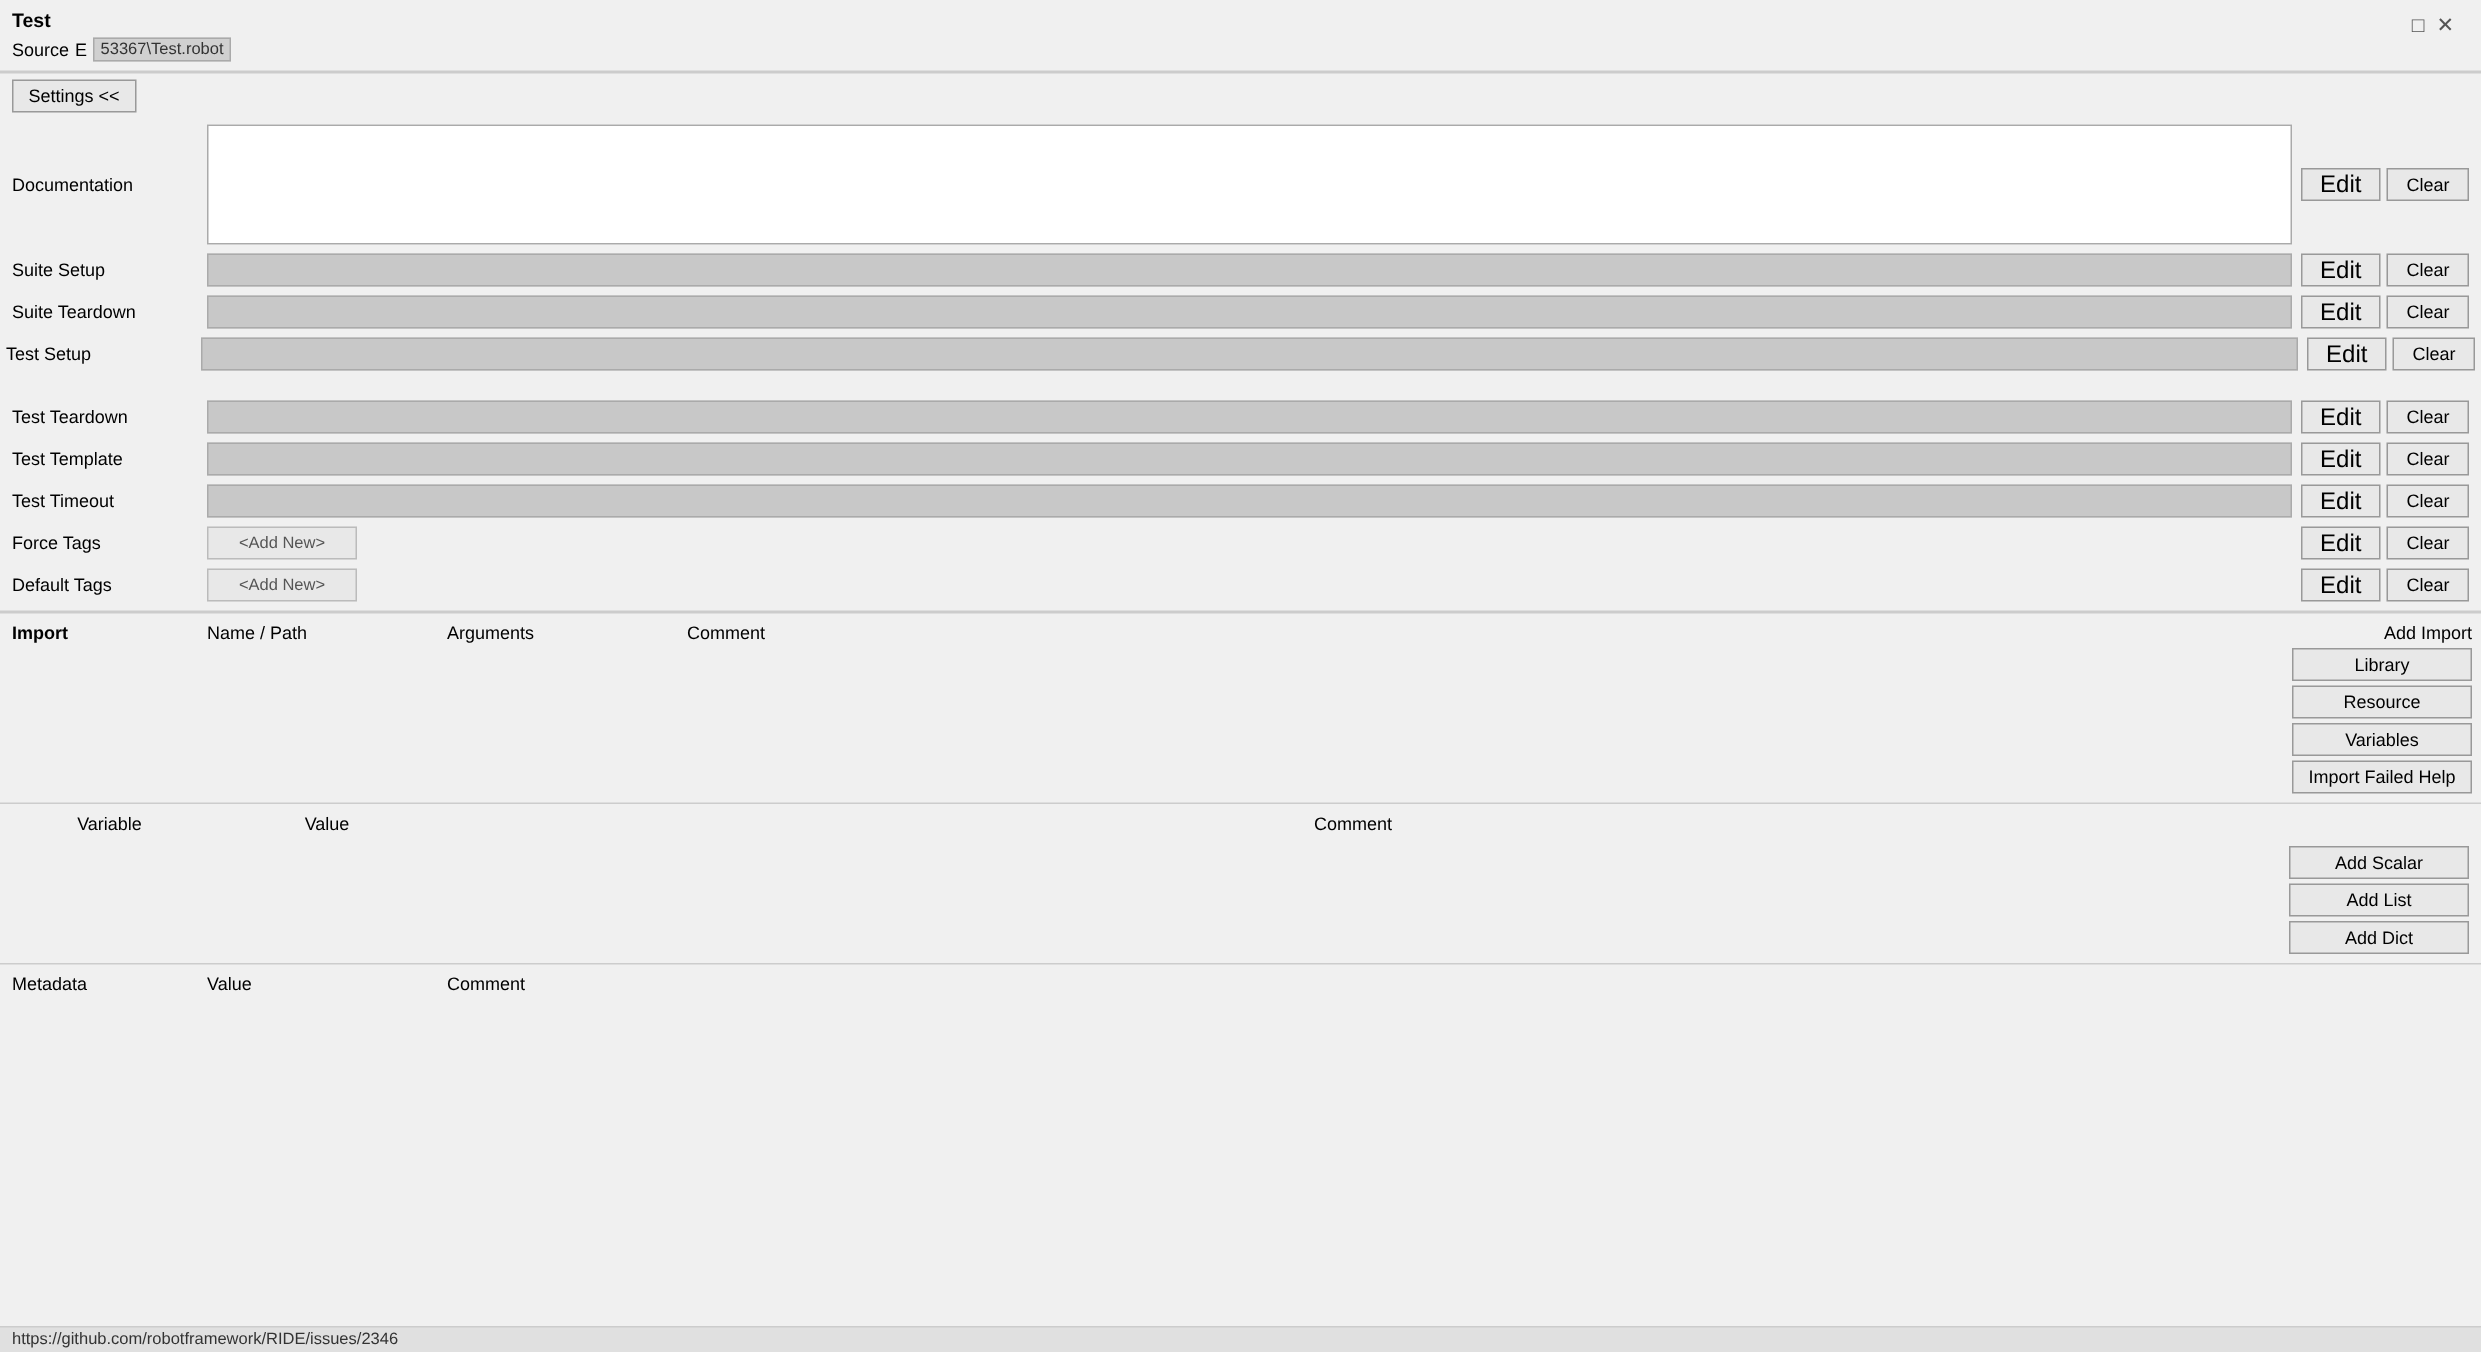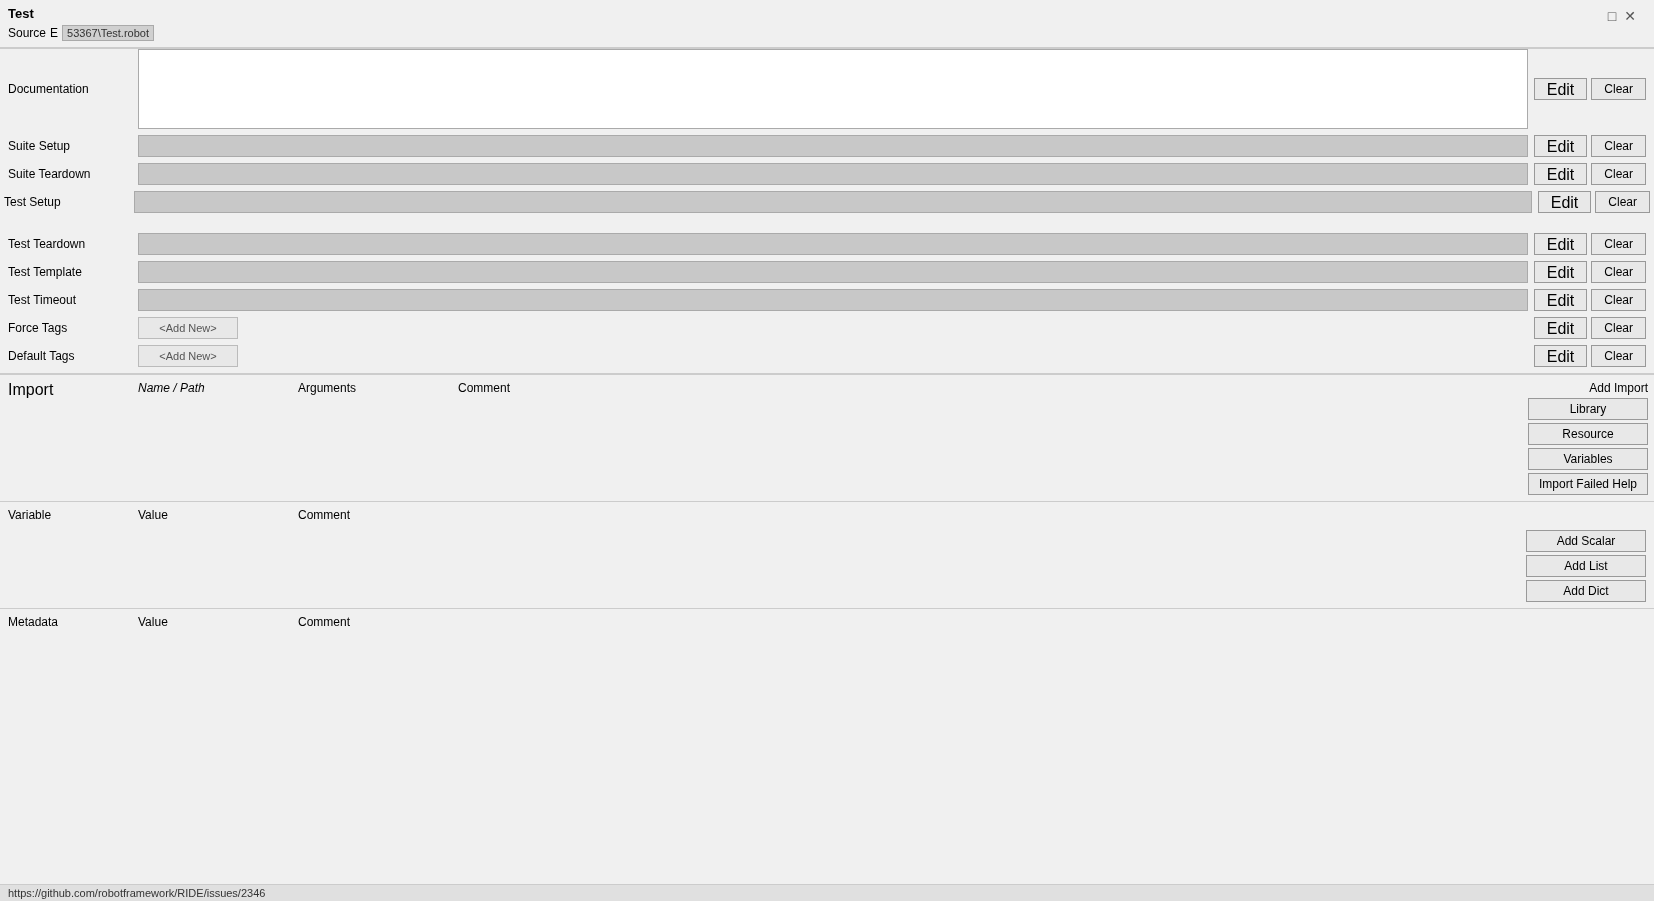--- a/index.html
+++ b/index.html
@@ -208,20 +208,23 @@
       </div>
       <div style="display:flex; gap:4px; padding:4px 8px;">
         <button class="corner-btn">□</button>
         <button class="corner-btn">✕</button>
       </div>
     </div>
   </div>
 
   <hr class="section-divider">
 
+  <div style="padding: 4px 8px;">
+    <button class="settings-btn">Settings &lt;&lt;</button>
+  </div>
 
   <div class="field-row" style="padding: 0 8px; margin-bottom:4px;">
     <span class="field-label">Documentation</span>
     <textarea class="documentation-area" style="resize: none; flex: 1 1 0%;"></textarea>
     <button class="btn-edit">Edit</button>
     <button class="btn-clear">Clear</button>
   </div>
 
   <div class="field-row" style="padding: 0 8px; margin-bottom:2px;">
     <span class="field-label">Suite Setup</span>
@@ -279,42 +282,42 @@
     <div style="flex:1;"></div>
     <button class="btn-edit">Edit</button>
     <button class="btn-clear">Clear</button>
   </div>
 
   <hr class="section-divider">
 
   <div class="import-section-split">
     <div class="import-left">
       <div style="display:flex; gap:0; padding: 2px 0;">
-        <span style="width:130px; min-width:130px; font-size:16px; font-weight:normal;">Import</span>
-        <span style="width:160px; min-width:160px; font-size:12px;font-style:italic;">Name / Path</span>
+        <span style="width:130px; min-width:130px; font-size:12px; font-weight:bold;">Import</span>
+        <span style="width:160px; min-width:160px; font-size:12px;">Name / Path</span>
         <span style="width:160px; min-width:160px; font-size:12px;">Arguments</span>
         <span style="flex:1; font-size:12px;">Comment</span>
       </div>
 
       <div style="height: 80px;"></div>
     </div>
     <div class="import-right">
       <span style="font-size:12px; padding-right:0; text-align:right;">Add Import</span>
       <button class="btn-action">Library</button>
       <button class="btn-action">Resource</button>
       <button class="btn-action">Variables</button>
       <button class="btn-action">Import Failed Help</button>
     </div>
   </div>
 
   <hr class="section-divider">
 
   <div class="variable-section">
     <div class="variable-table-area">
-      <div style="display:flex; gap:0; padding: 2px 0;">
+      <div style="display:flex; gap:0; padding: 2px 0; text-align: center;">
         <span style="width:130px; min-width:130px; font-size:12px;">Variable</span>
         <span style="width:160px; min-width:160px; font-size:12px;">Value</span>
         <span style="flex:1; font-size:12px;">Comment</span>
       </div>
 
       <div style="height: 80px;"></div>
     </div>
     <div class="variable-buttons">
       <button class="btn-action">Add Scalar</button>
       <button class="btn-action">Add List</button>

